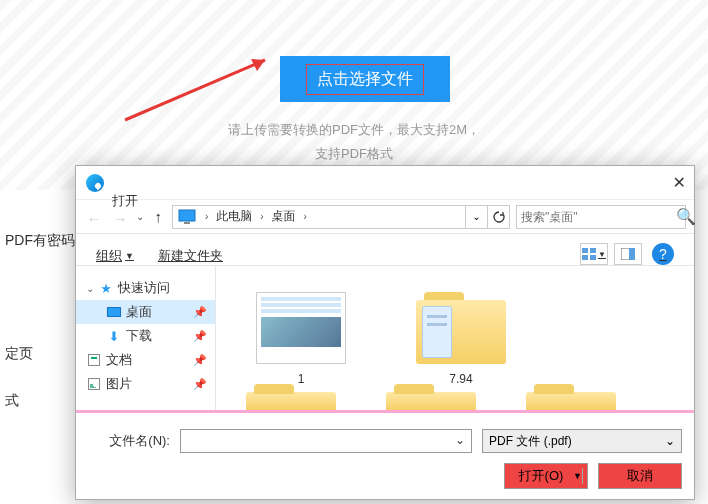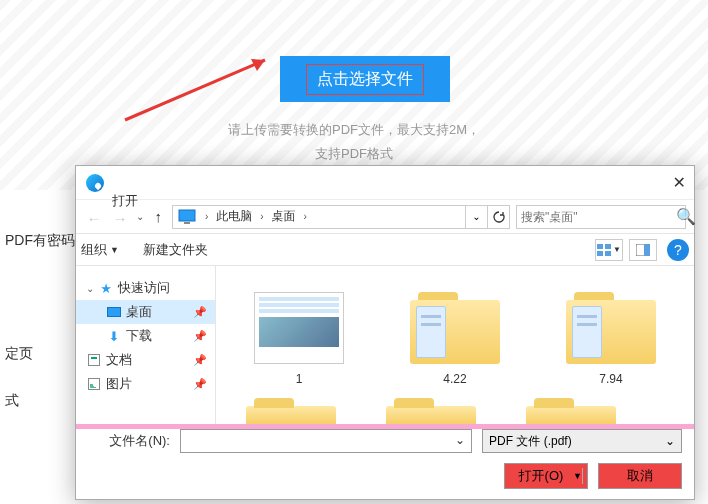--- a/index.html
+++ b/index.html
@@ -47,21 +47,21 @@
 .breadcrumb { flex:1; height:24px; border:1px solid #ccc; display:flex; align-items:center; background:#fff; }
 .bcicon { width:20px; height:20px; margin:0 4px; }
 .bcitem { font-size:12px; color:#333; padding:0 4px; cursor:pointer; }
 .bccaret { font-size:10px; color:#555; padding:0 4px; cursor:pointer; }
 .bc-dd { width:22px; text-align:center; border-left:1px solid #ccc; height:100%; display:flex; align-items:center; justify-content:center; cursor:pointer; font-size:10px; }
 .bc-refresh { width:22px; text-align:center; border-left:1px solid #ccc; height:100%; display:flex; align-items:center; justify-content:center; cursor:pointer; }
 .searchbox { width:170px; height:24px; border:1px solid #ccc; display:flex; align-items:center; padding:0 4px; }
 .searchbox input { flex:1; border:none; outline:none; font-size:12px; color:#555; }
 .searchbox .sicon { width:16px; text-align:center; color:#555; }
 
-.toolbar { height:32px; display:flex; align-items:center; padding:0 5px; border-bottom:1px solid #e5e5e5; font-size:13px; color:#333; }
+.toolbar { height:32px; display:flex; align-items:flex-end; padding:0 20px; border-bottom:1px solid #e5e5e5; font-size:13px; color:#333;text-decoration:underline; }
 .toolbar .tbtn { cursor:pointer; margin-right:24px; display:flex; align-items:center; gap:3px; }
 .toolbar .spacer { flex:1; }
 .toolbar .vbtn { width:28px; height:22px; border:1px solid #ccc; margin-left:6px; display:flex; align-items:center; justify-content:center; cursor:pointer; font-size:11px; }
 .toolbar .help { width:22px; height:22px; border-radius:50%; background:#1e88e5; color:#fff; display:flex; align-items:center; justify-content:center; margin-left:10px; font-size:14px; cursor:pointer; }
 
 .body { flex:1; display:flex; overflow:hidden; }
 .tree { width:140px; border-right:1px solid #e5e5e5; padding:10px 0; font-size:13px; overflow:hidden; }
 .tnode { display:flex; align-items:center; height:24px; padding-left:10px; cursor:pointer; color:#333; }
 .tnode.sel { background:#d6ecff; }
 .tnode .caret { width:12px; font-size:10px; color:#666; }
@@ -86,21 +86,21 @@
 .folder::before { content:""; position:absolute; left:8px; top:0; width:40px; height:12px; background:#f4d06a; border-radius:4px 4px 0 0; }
 .folder::after { content:""; position:absolute; left:0; top:8px; right:0; bottom:0; background:linear-gradient(#ffe9a7,#f6cf66); border-radius:3px; }
 .folder .tab { position:absolute; left:6px; top:14px; width:30px; height:52px; background:#dfeeff; border:1px solid #b0cdea; z-index:2; border-radius:2px; }
 .folder .tab::before,.folder .tab::after { content:""; position:absolute; left:4px; right:4px; height:3px; background:#a8c6e4; }
 .folder .tab::before { top:8px; } .folder .tab::after { top:16px; }
 .fname { font-size:12px; color:#333; }
 .partial-row { position:absolute; left:30px; right:30px; bottom:0; height:18px; display:flex; gap:50px; }
 .partial-row .pf { width:90px; height:18px; background:linear-gradient(#ffe9a7,#f6cf66); border-radius:3px 3px 0 0; position:relative; }
 .partial-row .pf::before { content:""; position:absolute; left:8px; top:-8px; width:40px; height:10px; background:#f4d06a; border-radius:4px 4px 0 0; }
 
-.footer { border-top:5px solid #f9a8d4; padding:0 12px 10px; }
+.footer { border-top:3px solid #f9a8d4; padding:16px 12px 10px; }
 .frow { display:flex; align-items:center; gap:10px; }
 .frow label { font-size:13px; width:82px; text-align:right; color:#333; }
 .fname-input { flex:1; height:24px; border:1px solid #999; padding:0 4px; font-size:12px; position:relative; }
 .fname-input::after { content:"⌄"; position:absolute; right:6px; top:3px; font-size:12px; color:#333; }
 .ftype { width:200px; height:24px; border:1px solid #999; background:#eee; display:flex; align-items:center; padding:0 6px; font-size:12px; cursor:pointer; }
 .ftype span:first-child { flex:1; }
 .btnrow { display:flex; justify-content:flex-end; gap:10px; margin-top:10px; }
 .dlgbtn { min-width:84px; height:26px; border:1px solid #999; background:#ef4444; font-size:13px; display:flex; align-items:center; justify-content:center; cursor:pointer; }
 .dlgbtn.primary { position:relative; padding-right:18px; }
 .dlgbtn.primary::after { content:""; position:absolute; right:4px; top:4px; bottom:4px; width:1px; background:#aaa; }
@@ -232,26 +232,20 @@
               <div class="l"></div>
               <div class="l"></div>
               <div class="img"></div>
           </div>
           <div class="fname">1</div>
         </div>
         <div class="fitem">
           <div class="folder">
               <span class="tab"></span>
             </div>
-          <div class="fname">4.22</div>
-        </div>
-        <div class="fitem">
-          <div class="folder">
-              <span class="tab"></span>
-            </div>
           <div class="fname">7.94</div>
         </div>
       </div>
       <div class="partial-row">
         <div class="pf"></div>
         <div class="pf"></div>
         <div class="pf"></div>
       </div>
     </div>
   </div>

